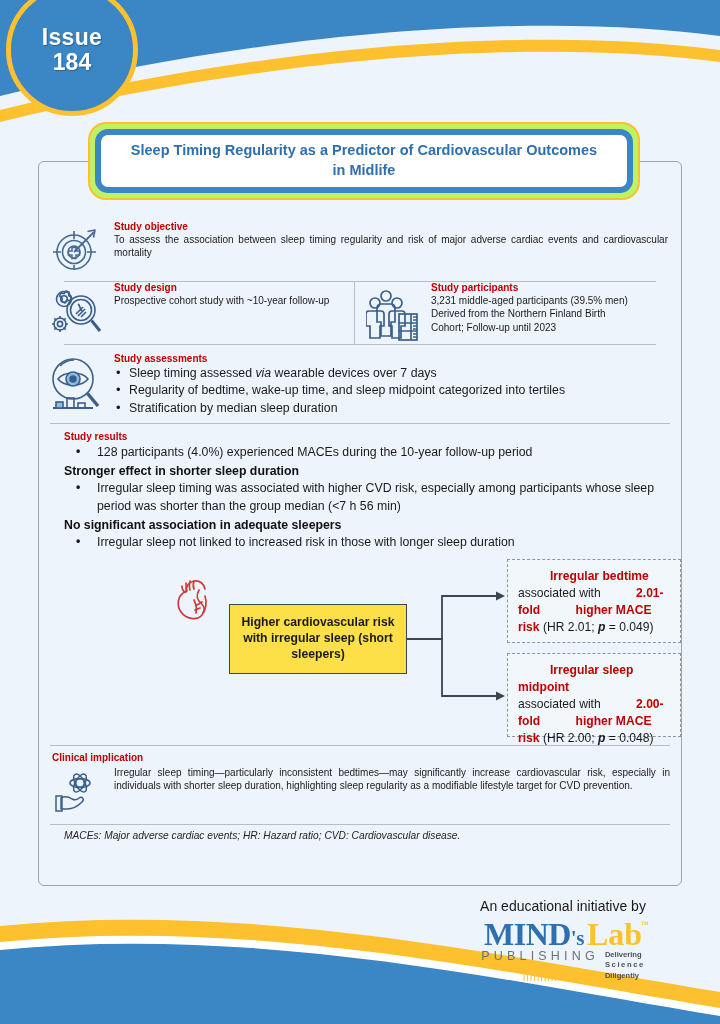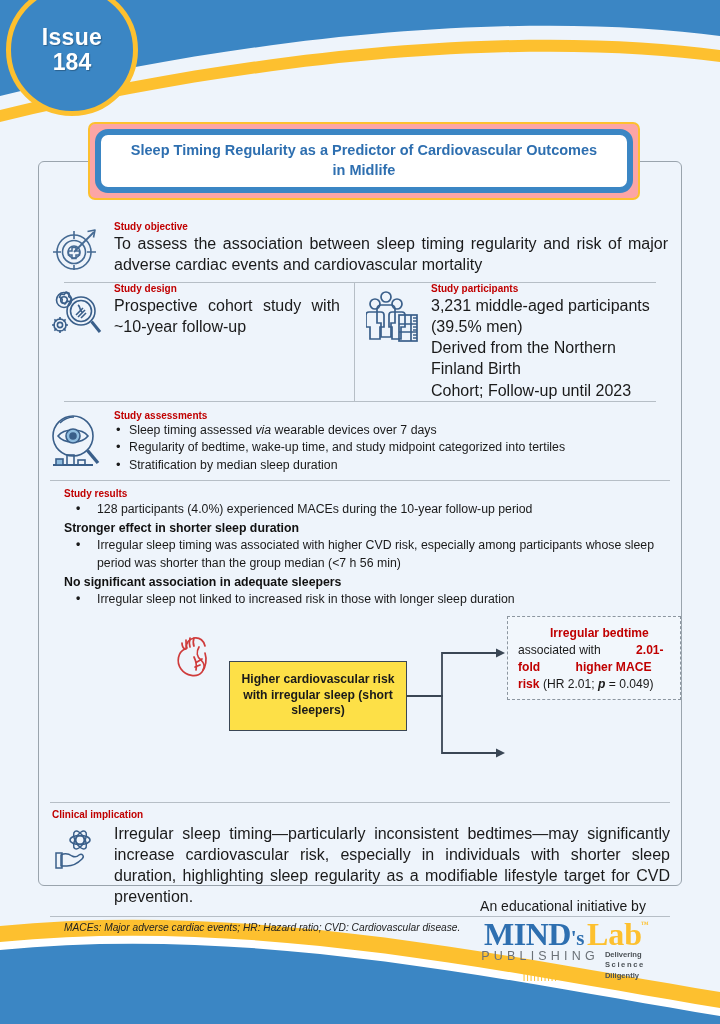--- a/index.html
+++ b/index.html
@@ -38,22 +38,22 @@
     position: absolute; left: 38px; top: 161px;
     width: 644px; height: 725px;
     border: 1px solid #9aa4ad; border-radius: 6px;
     background: transparent; z-index: 2;
   }
 
   
   .title-outer {
     position: absolute; left: 88px; top: 122px; z-index: 5;
     width: 552px; height: 78px;
-    border: 2px solid #fdc02f; border-radius: 7px;
-    background: #fca5a5; padding: 5px;
+    border: 2px solid #fdc02f; border-radius: 18px;
+    background: #bef264; padding: 5px;
   }
   .title-inner {
     width: 100%; height: 100%;
     border: 6px solid #3b86c4; border-radius: 13px;
     background: #ffffff;
     display: flex; align-items: center; justify-content: center;
     padding: 2px 26px;
   }
   .title-text {
     color: #2e6fb0; font-size: 14.5px; font-weight: bold;
@@ -66,21 +66,21 @@
   .hr { height: 1px; background: #b6bec6; margin: 0 26px; }
   .hr-full { height: 1px; background: #b6bec6; margin: 0 12px; }
 
   .icon-cell {
     flex: 0 0 76px; display: flex; align-items: flex-start;
     justify-content: center; padding-top: 4px;
   }
   .txt-cell { flex: 1 1 auto; padding-right: 14px; }
 
   .head { color: #c00000; font-size: 10px; font-weight: bold; margin-bottom: 1px; }
-  .body-t { color: #1a1a1a; font-size: 16px; line-height: 1.33; }
+  .body-t { color: #1a1a1a; font-size: 10px; line-height: 1.33; }
   .just { text-align: justify; }
 
   ul.bul { list-style: none; margin-top: 1px; }
   ul.bul li { position: relative; padding-left: 15px; font-size: 12.3px; line-height: 1.42; color: #1a1a1a; }
   ul.bul li::before {
     content: "•"; position: absolute; left: 2px; top: -1px; font-size: 13px;
   }
 
   
   .two-col { display: flex; }
@@ -245,21 +245,21 @@
           <path d="M6 51 h40" stroke-width="1.8"></path>
           <rect x="9" y="45" width="7" height="6" fill="#8fbde0"></rect>
           <rect x="20" y="41" width="7" height="10" fill="none"></rect>
           <rect x="31" y="46" width="7" height="5" fill="none"></rect>
         </svg>
       </div>
       <div class="txt-cell">
         <div class="head">Study assessments</div>
         <ul class="bul">
           <li><span>Sleep timing assessed </span><em>via</em><span> wearable devices over 7 days</span></li>
-          <li>Regularity of bedtime, wake-up time, and study midpoint categorized into tertiles</li>
+          <li>Regularity of bedtime, wake-up time, and sleep midpoint categorized into tertiles</li>
           <li>Stratification by median sleep duration</li>
         </ul>
       </div>
     </div>
 
     <div class="hr-full"></div>
 
     <div class="results">
       <div class="head">Study results</div>
       <ul class="res">
@@ -294,20 +294,26 @@
           <path d="M441 140 l-9 -4.5 v9 z" fill="#3a4654"></path>
         </svg>
 
         <div class="out-box b1">
           <b>Irregular bedtime</b><br>
           <span>associated with </span><b>2.01-fold</b>
           <b>higher MACE risk</b><span> (HR 2.01;</span>
           <i>p</i><span> = 0.049)</span>
         </div>
 
+        <div class="out-box b2">
+          <b>Irregular sleep midpoint</b><br>
+          <span>associated with </span><b>2.00-fold</b>
+          <b>higher MACE risk</b><span> (HR 2.00;</span>
+          <i>p</i><span> = 0.048)</span>
+        </div>
       </div>
     </div>
 
     <div class="hr-full"></div>
 
     <div style="padding:6px 0 2px 0;">
       <div class="head" style="padding-left:14px;">Clinical implication</div>
       <div class="row" style="padding-top:2px;">
         <div class="icon-cell">
           <svg width="46" height="46" viewBox="0 0 46 46" fill="none" stroke="#3a5f8a" stroke-width="1.5">

